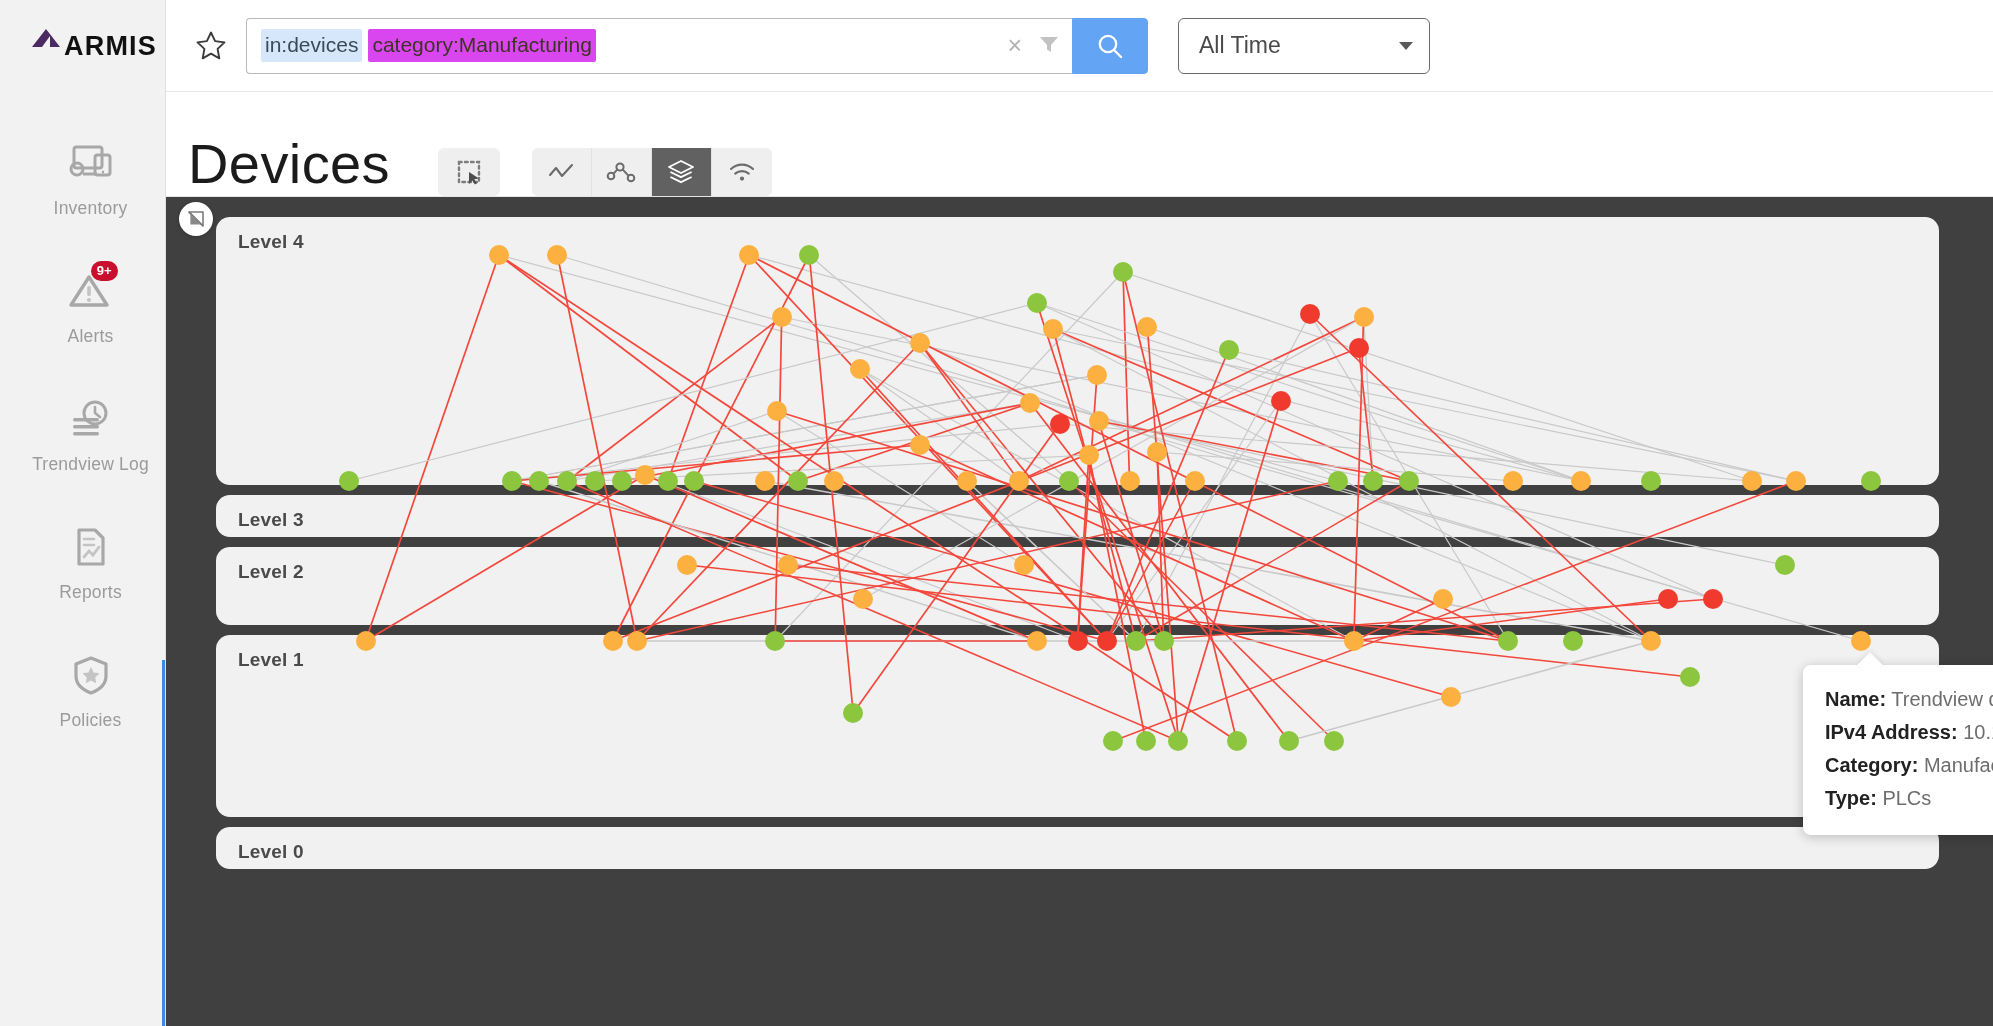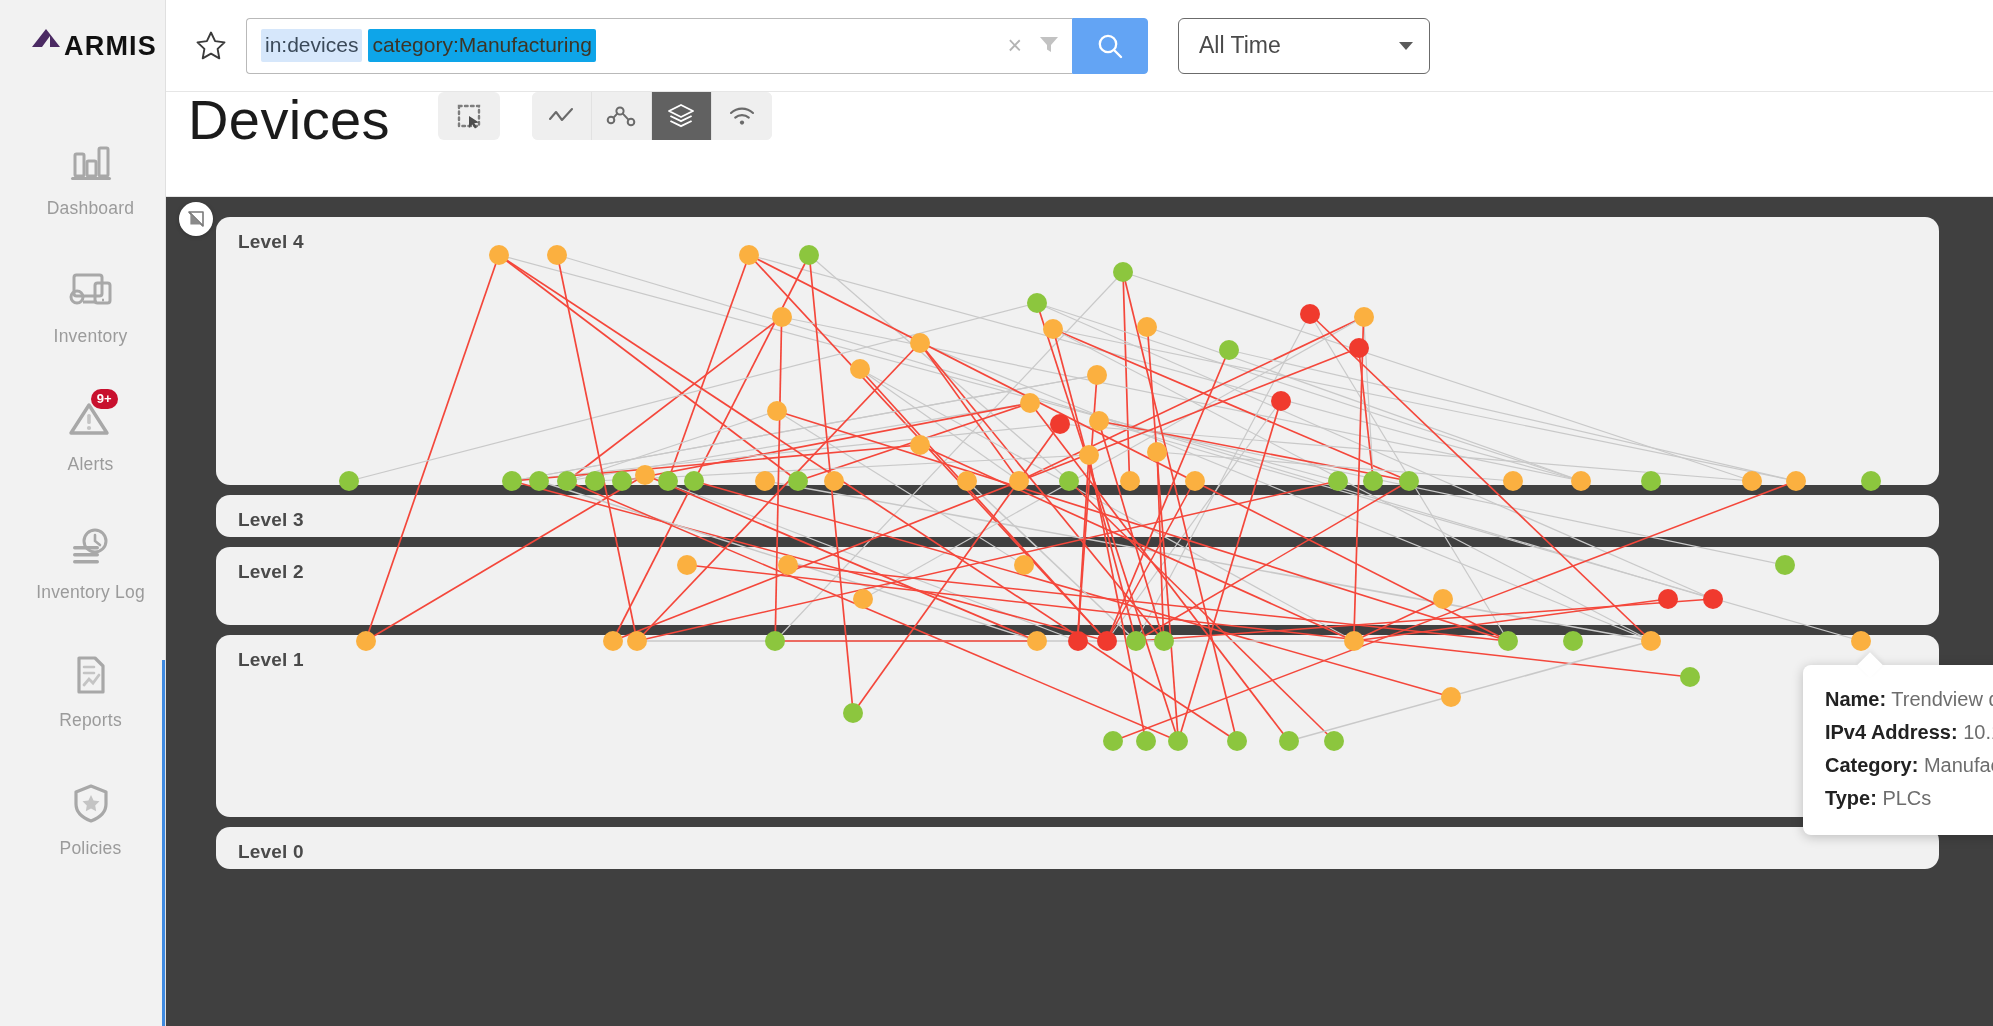--- a/index.html
+++ b/index.html
@@ -71,42 +71,42 @@
   }
   .search-box {
     flex: 1; border: 1px solid #b9b9b9; border-right: none;
     border-radius: 4px 0 0 4px; background: #fff;
     display: flex; align-items: center; padding: 0 12px 0 14px;
     position: relative;
   }
   .tokens { display: flex; align-items: center; gap: 6px; flex: 1; }
   .tok { font-size: 21px; line-height: 1.35; padding: 2px 4px; border-radius: 2px; }
   .tok-blue { background: #d6e7fb; color: #3b4a5a; }
-  .tok-orange { background: #0ea5e9; color: #3d3426; }
+  .tok-orange { background: #d946ef; color: #3d3426; }
   .sb-icons { display: flex; align-items: center; gap: 16px; padding-left: 10px; }
   .clear-x { font-size: 25px; color: #b4b4b4; cursor: pointer; line-height: 1; }
   .funnel { cursor: pointer; }
   .search-go {
     width: 76px; background: #63a4f4; border: 1px solid #63a4f4;
     border-radius: 0 4px 4px 0; display: flex; align-items: center;
     justify-content: center; cursor: pointer;
   }
   .select-box {
     height: 56px; width: 252px; margin-left: 30px;
     border: 1px solid #6b6b6b; border-radius: 6px; background: #fff;
     display: flex; align-items: center; justify-content: space-between;
     padding: 0 16px 0 20px; cursor: pointer;
   }
   .select-label { font-size: 23px; color: #4a4a4a; }
   .caret { width: 0; height: 0; border-left: 7px solid transparent;
     border-right: 7px solid transparent; border-top: 8px solid #5a5a5a; }
 
   
   .titlebar {
-    height: 105px; flex: 0 0 105px; display: flex; align-items: flex-start;
+    height: 105px; flex: 0 0 105px; display: flex; align-items: flex-end;
     padding-left: 22px; gap: 0; border-bottom: 1px solid #e6e6e6; background: #fff;
   }
   .page-title {
     font-size: 56px; font-weight: 300; color: #1b1b1b;
     letter-spacing: .4px; line-height: 1; padding-bottom: 4px;
   }
   .marquee-btn {
     width: 62px; height: 48px; margin-left: 48px; background: #efefef;
     border-radius: 6px; display: flex; align-items: center; justify-content: center;
     cursor: pointer;
@@ -174,31 +174,20 @@
       <div class="logo">
         <svg class="logo-mark" viewBox="0 0 34 34">
           <path d="M18 3 L32 21 L22 21 L22 10 L14 21 L4 21 Z" fill="#4B2A63"></path>
         </svg>
         <span class="logo-text">ARMIS</span>
       </div>
     </div>
 
     <nav class="nav">
 
-      <div class="nav-item">
-        <span class="nav-icon">
-          <svg width="50" height="46" viewBox="0 0 50 46">
-            <rect x="9" y="14" width="9" height="22" rx="1.5" fill="none" stroke="#a8a8a8" stroke-width="3"></rect>
-            <rect x="21" y="21" width="9" height="15" rx="1.5" fill="none" stroke="#a8a8a8" stroke-width="3"></rect>
-            <rect x="33" y="8" width="9" height="28" rx="1.5" fill="none" stroke="#a8a8a8" stroke-width="3"></rect>
-            <rect x="5" y="37" width="40" height="3" rx="1.5" fill="#a8a8a8"></rect>
-          </svg>
-        </span>
-        <span class="nav-label">Dashboard</span>
-      </div>
 
       <div class="nav-item">
         <span class="nav-icon">
           <svg width="52" height="44" viewBox="0 0 52 44">
             <rect x="9" y="6" width="28" height="21" rx="2.5" fill="none" stroke="#a8a8a8" stroke-width="3"></rect>
             <rect x="30" y="14" width="15" height="20" rx="2.5" fill="none" stroke="#a8a8a8" stroke-width="3"></rect>
             <circle cx="12" cy="28" r="6" fill="none" stroke="#a8a8a8" stroke-width="3"></circle>
             <path d="M18 33 h14" stroke="#a8a8a8" stroke-width="3" fill="none"></path>
             <path d="M37 31 h2" stroke="#a8a8a8" stroke-width="2.5"></path>
           </svg>
@@ -221,21 +210,21 @@
       <div class="nav-item">
         <span class="nav-icon">
           <svg width="52" height="44" viewBox="0 0 52 44">
             <circle cx="30" cy="16" r="11" fill="none" stroke="#a8a8a8" stroke-width="3"></circle>
             <path d="M30 10 v6 l5 4" stroke="#a8a8a8" stroke-width="2.6" fill="none" stroke-linecap="round"></path>
             <rect x="8" y="21" width="26" height="3.4" rx="1.7" fill="#a8a8a8"></rect>
             <rect x="8" y="28" width="26" height="3.4" rx="1.7" fill="#a8a8a8"></rect>
             <rect x="8" y="35" width="26" height="3.4" rx="1.7" fill="#a8a8a8"></rect>
           </svg>
         </span>
-        <span class="nav-label">Inventory Log</span>
+        <span class="nav-label">Trendview Log</span>
       </div>
 
       <div class="nav-item">
         <span class="nav-icon">
           <svg width="44" height="46" viewBox="0 0 44 46">
             <path d="M10 6 h16 l8 8 v26 H10 Z" fill="none" stroke="#a8a8a8" stroke-width="3.2" stroke-linejoin="round"></path>
             <path d="M15 15 h10 M15 21 h10" stroke="#c4c4c4" stroke-width="2.6" stroke-linecap="round"></path>
             <path d="M15 33 l5-6 4 4 6-8" stroke="#c4c4c4" stroke-width="2.8" fill="none" stroke-linecap="round"></path>
           </svg>
         </span>

